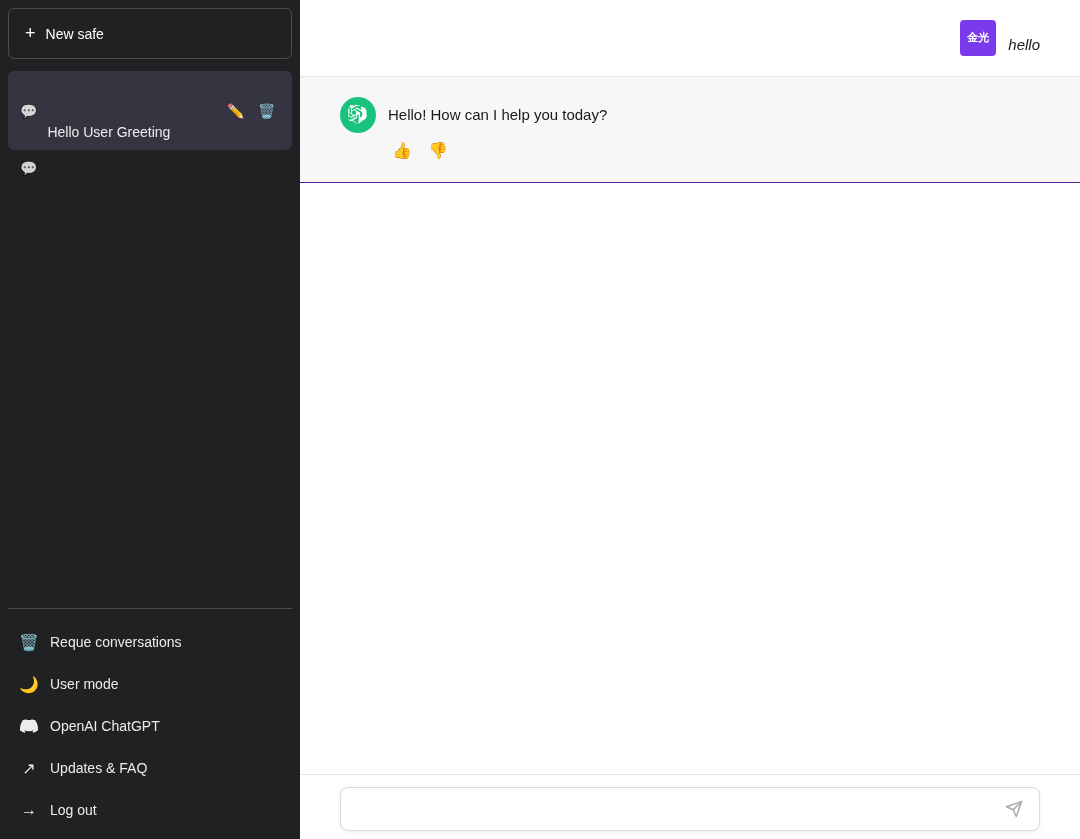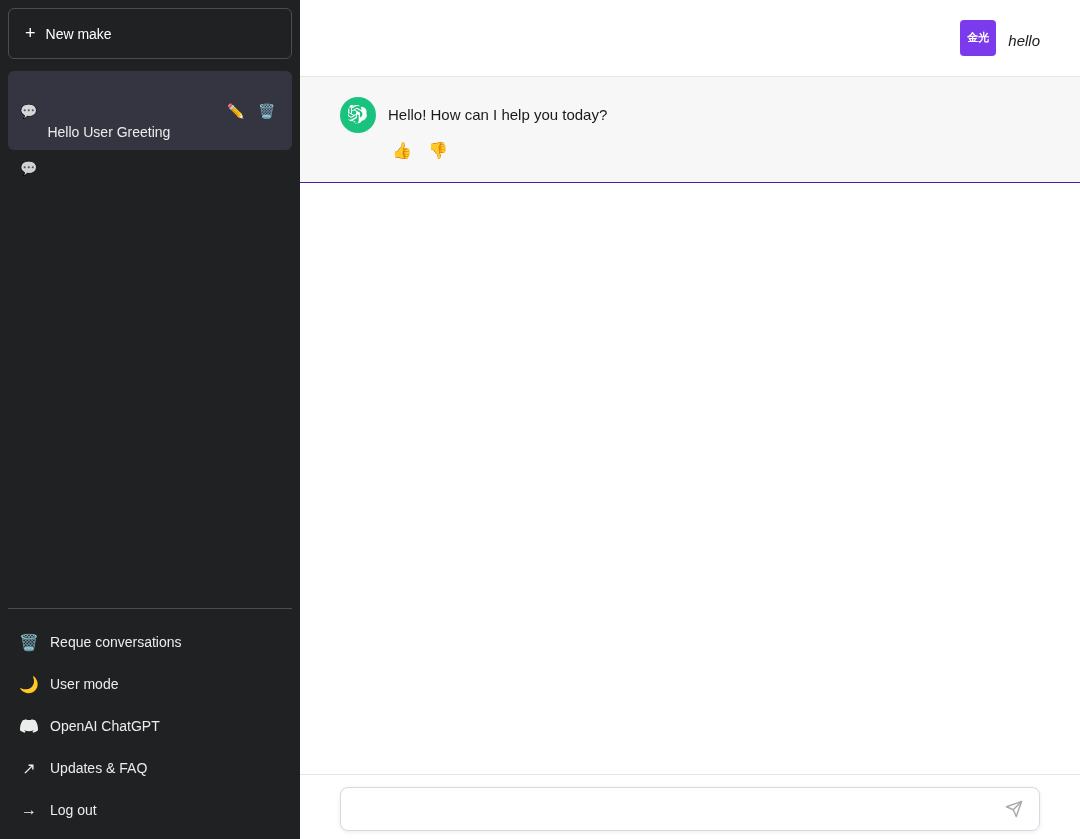--- a/index.html
+++ b/index.html
@@ -123,21 +123,21 @@
 
     .message-user {
       display: flex;
       justify-content: flex-end;
       padding: 20px 40px;
       background: #fff;
     }
 
     .user-bubble {
       display: flex;
-      align-items: center;
+      align-items: flex-end;
       gap: 12px;
       max-width: 700px;
       padding-left: 16px;
     }
 
     .user-avatar {
       width: 36px;
       height: 36px;
       border-radius: 4px;
       background: #7c3aed;
@@ -278,21 +278,21 @@
       font-size: 18px;
       font-weight: 300;
     }
   </style>
 </head>
 <body>
 
 <div id="sidebar">
   <button id="new-chat-btn">
     <span class="plus-icon">+</span>
-    <span>New make</span>
+    <span>New safe</span>
   </button>
 
   <div class="chat-list">
 
     <div class="chat-item active">
       <span class="chat-icon">💬</span>
       <span class="chat-item-label">Hello User Greeting</span>
       <div class="chat-item-actions">
         <button title="Edit">✏️</button>
         <button title="Delete">🗑️</button>

